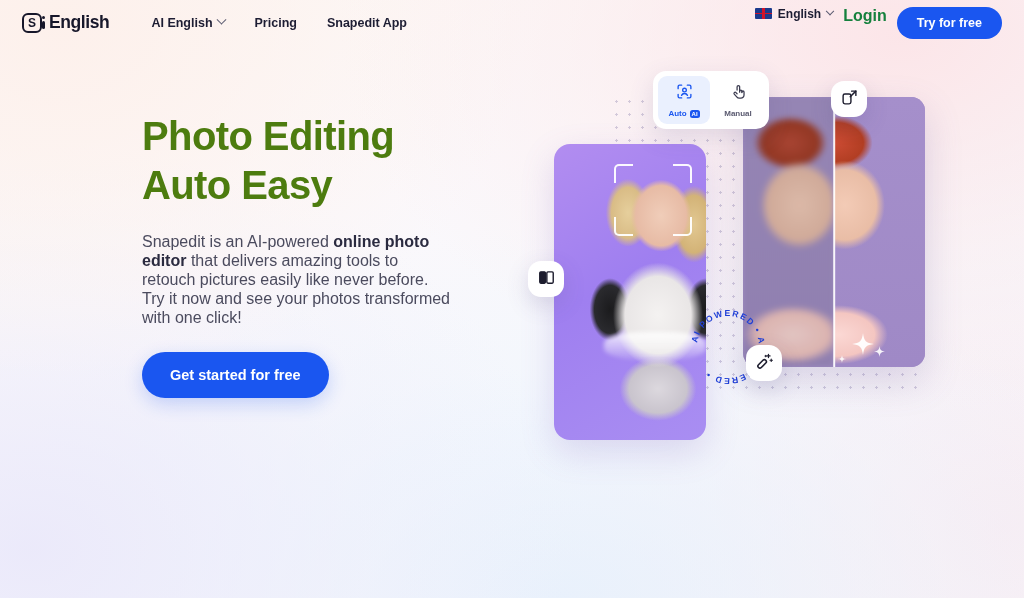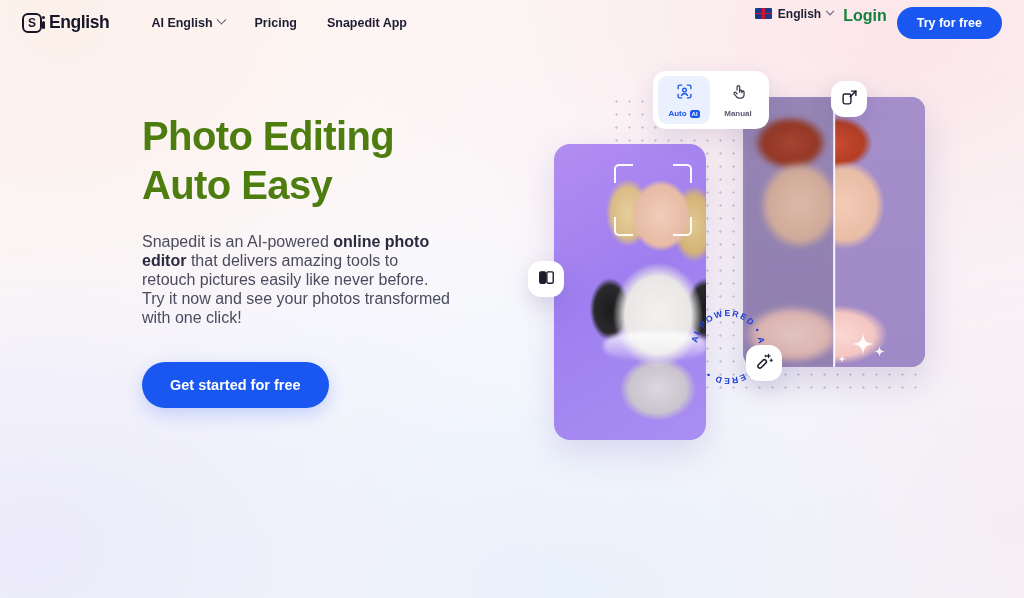--- a/index.html
+++ b/index.html
@@ -173,21 +173,21 @@
   }
   .subtext {
     margin-top: 22px;
     font-size: 16px;
     line-height: 19px;
     color: #4b4b5e;
     width: 312px;
   }
   .subtext b { color: #2b2b40; font-weight: bold; }
   .cta-btn {
-    margin-top: 35px;
+    margin-top: 25px;
     background: #1a56f0;
     color: #fff;
     font-size: 14.5px;
     font-weight: bold;
     border: none;
     border-radius: 26px;
     padding: 15px 28px;
     cursor: pointer;
     font-family: inherit;
     box-shadow: 0 6px 18px rgba(26,86,240,0.22);

